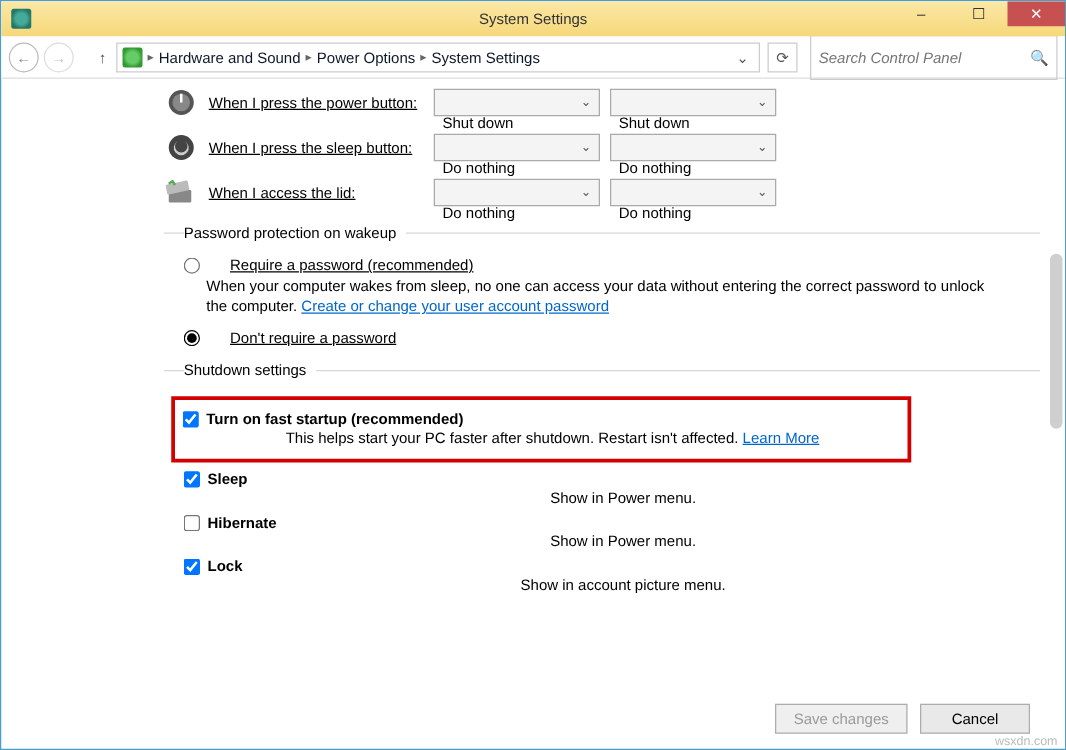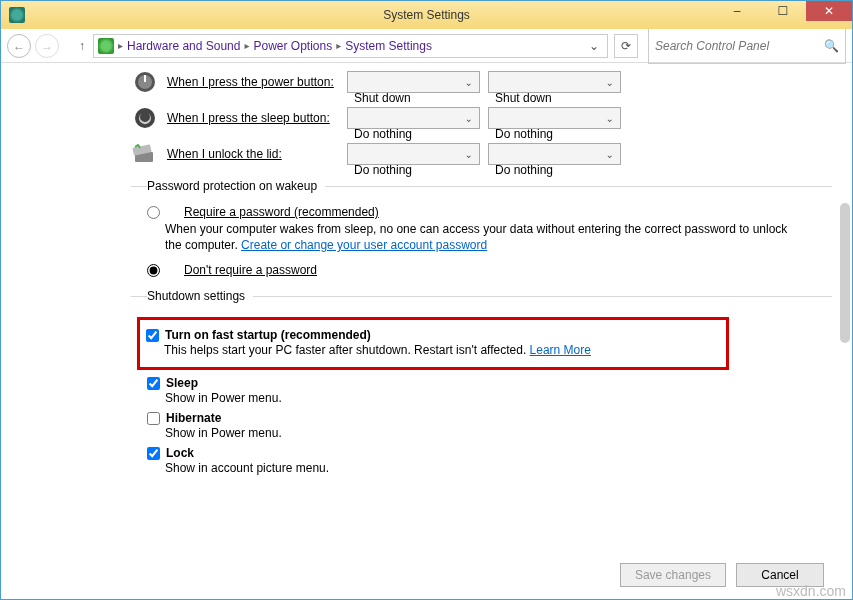--- a/index.html
+++ b/index.html
@@ -9,21 +9,21 @@
 .titlebar-title { position: absolute; left: 50%; transform: translateX(-50%); color: #333; }
 .winbtns { position: absolute; right: 0; top: 0; display: flex; }
 .winbtn { width: 46px; height: 20px; display: flex; align-items: center; justify-content: center; color: #333; }
 .winbtn.close { background: #c75050; color: #fff; width: 46px; height: 20px; }
 .navbar { height: 34px; border-bottom: 1px solid #ddd; display: flex; align-items: center; padding: 0 6px; gap: 4px; background: #fff; }
 .navcircle { width: 24px; height: 24px; border: 1px solid #bbb; border-radius: 50%; display: flex; align-items: center; justify-content: center; color: #888; }
 .navbar .sep { width: 8px; }
 .breadcrumb { display: flex; align-items: center; gap: 4px; flex: 1; height: 24px; border: 1px solid #ccc; padding: 0 4px; background: #fff; }
 .bc-icon { width: 16px; height: 16px; background: radial-gradient(circle,#6c6 40%,#393 70%); border-radius: 2px; }
 .bc-chev { color: #666; font-size: 10px; }
-.bc-item { color: #4c1d95; white-space: nowrap; }
+.bc-item { color: #0f172a; white-space: nowrap; }
 .bc-dd { margin-left: auto; color: #555; padding: 0 4px; }
 .refresh { width: 24px; height: 24px; border: 1px solid #ccc; display: flex; align-items: center; justify-content: center; color: #555; margin-left: 2px; }
 .searchbox { width: 198px; height: 36px; border: 1px solid #ccc; margin-left: 6px; display: flex; align-items: center; padding: 0 6px; color: #888; }
 .searchbox input { border: none; outline: none; flex: 1; color: #888; font-style: italic; }
 .content { padding: 8px 20px 0 130px; position: relative; height: calc(600px - 28px - 34px); overflow: hidden; }
 .scrollthumb { position: absolute; right: 2px; top: 140px; width: 10px; height: 140px; background: #cfcfcf; border-radius: 5px; }
 .row { display: flex; align-items: center; margin-bottom: 14px; }
 .rowicon { width: 28px; height: 22px; margin-right: 8px; display: flex; align-items: center; justify-content: center; }
 .rowlabel { width: 180px; text-decoration: underline; }
 .dd { width: 133px; height: 22px; border: 1px solid #aaa; background: #f4f4f4; display: flex; align-items: center; justify-content: space-between; padding: 0 6px; margin-right: 8px; }
@@ -31,25 +31,25 @@
 .dd .ar { color: #555; font-size: 10px; }
 fieldset { border: none; border-top: 1px solid #d8d8d8; margin-top: 10px; padding-top: 8px; }
 legend { padding-right: 8px; color: #000; margin-left: 16px; }
 .radio-row { display: flex; align-items: center; gap: 24px; margin: 4px 0 2px 16px; text-decoration: underline; }
 .radio-row input { accent-color: #000; }
 .desc { margin: 2px 0 10px 34px; color: #000; max-width: 640px; line-height: 1.35; }
 .link { color: #0066cc; text-decoration: underline; }
 .highlight { border: 3px solid #d30000; padding: 4px 6px; margin: 6px 0 6px 6px; width: 592px; }
 .check-row { display: flex; align-items: center; gap: 6px; margin: 4px 0 0 16px; }
 .check-row .lbl { font-weight: bold; }
-.subdesc { margin: 1px 0 6px 34px; color: #000; }
+.subdesc { margin: 1px 0 6px 34px; color: #000; text-align: center; }
 .btnbar { position: absolute; right: 28px; bottom: 14px; display: flex; gap: 10px; }
 .btn { min-width: 88px; height: 24px; border: 1px solid #adadad; background: #e9e9e9; display: flex; align-items: center; justify-content: center; padding: 0 14px; }
 .btn.disabled { color: #9a9a9a; background: #efefef; text-align: right; }
-.watermark { position: absolute; right: 6px; bottom: 2px; font-size: 14px; color: #bbb; }
+.watermark { position: absolute; right: 6px; bottom: 2px; font-size: 10px; color: #bbb; }
 svg { display: block; }
 </style>
 </head>
 <body>
 
 <div class="titlebar">
   <div class="titlebar-icon"></div>
   <div class="titlebar-title">System Settings</div>
   <div class="winbtns">
     <div class="winbtn">–</div>
@@ -121,21 +121,21 @@
   </div>
 
   <div class="row">
     <div class="rowicon">
       <svg width="26" height="20">
           <rect x="3" y="8" width="18" height="10" rx="1" fill="#888"></rect>
           <rect x="1" y="2" width="18" height="8" rx="1" fill="#bbb" transform="rotate(-12 10 6)"></rect>
           <path d="M3 3l3-2 2 3" stroke="#5a5" stroke-width="2" fill="none"></path>
         </svg>
     </div>
-    <div class="rowlabel">When I unlock the lid:</div>
+    <div class="rowlabel">When I access the lid:</div>
     <div class="dd">
         <span class="v">Do nothing</span>
         <span class="ar">⌄</span>
       </div>
     <div class="dd">
         <span class="v">Do nothing</span>
         <span class="ar">⌄</span>
       </div>
   </div>
 

